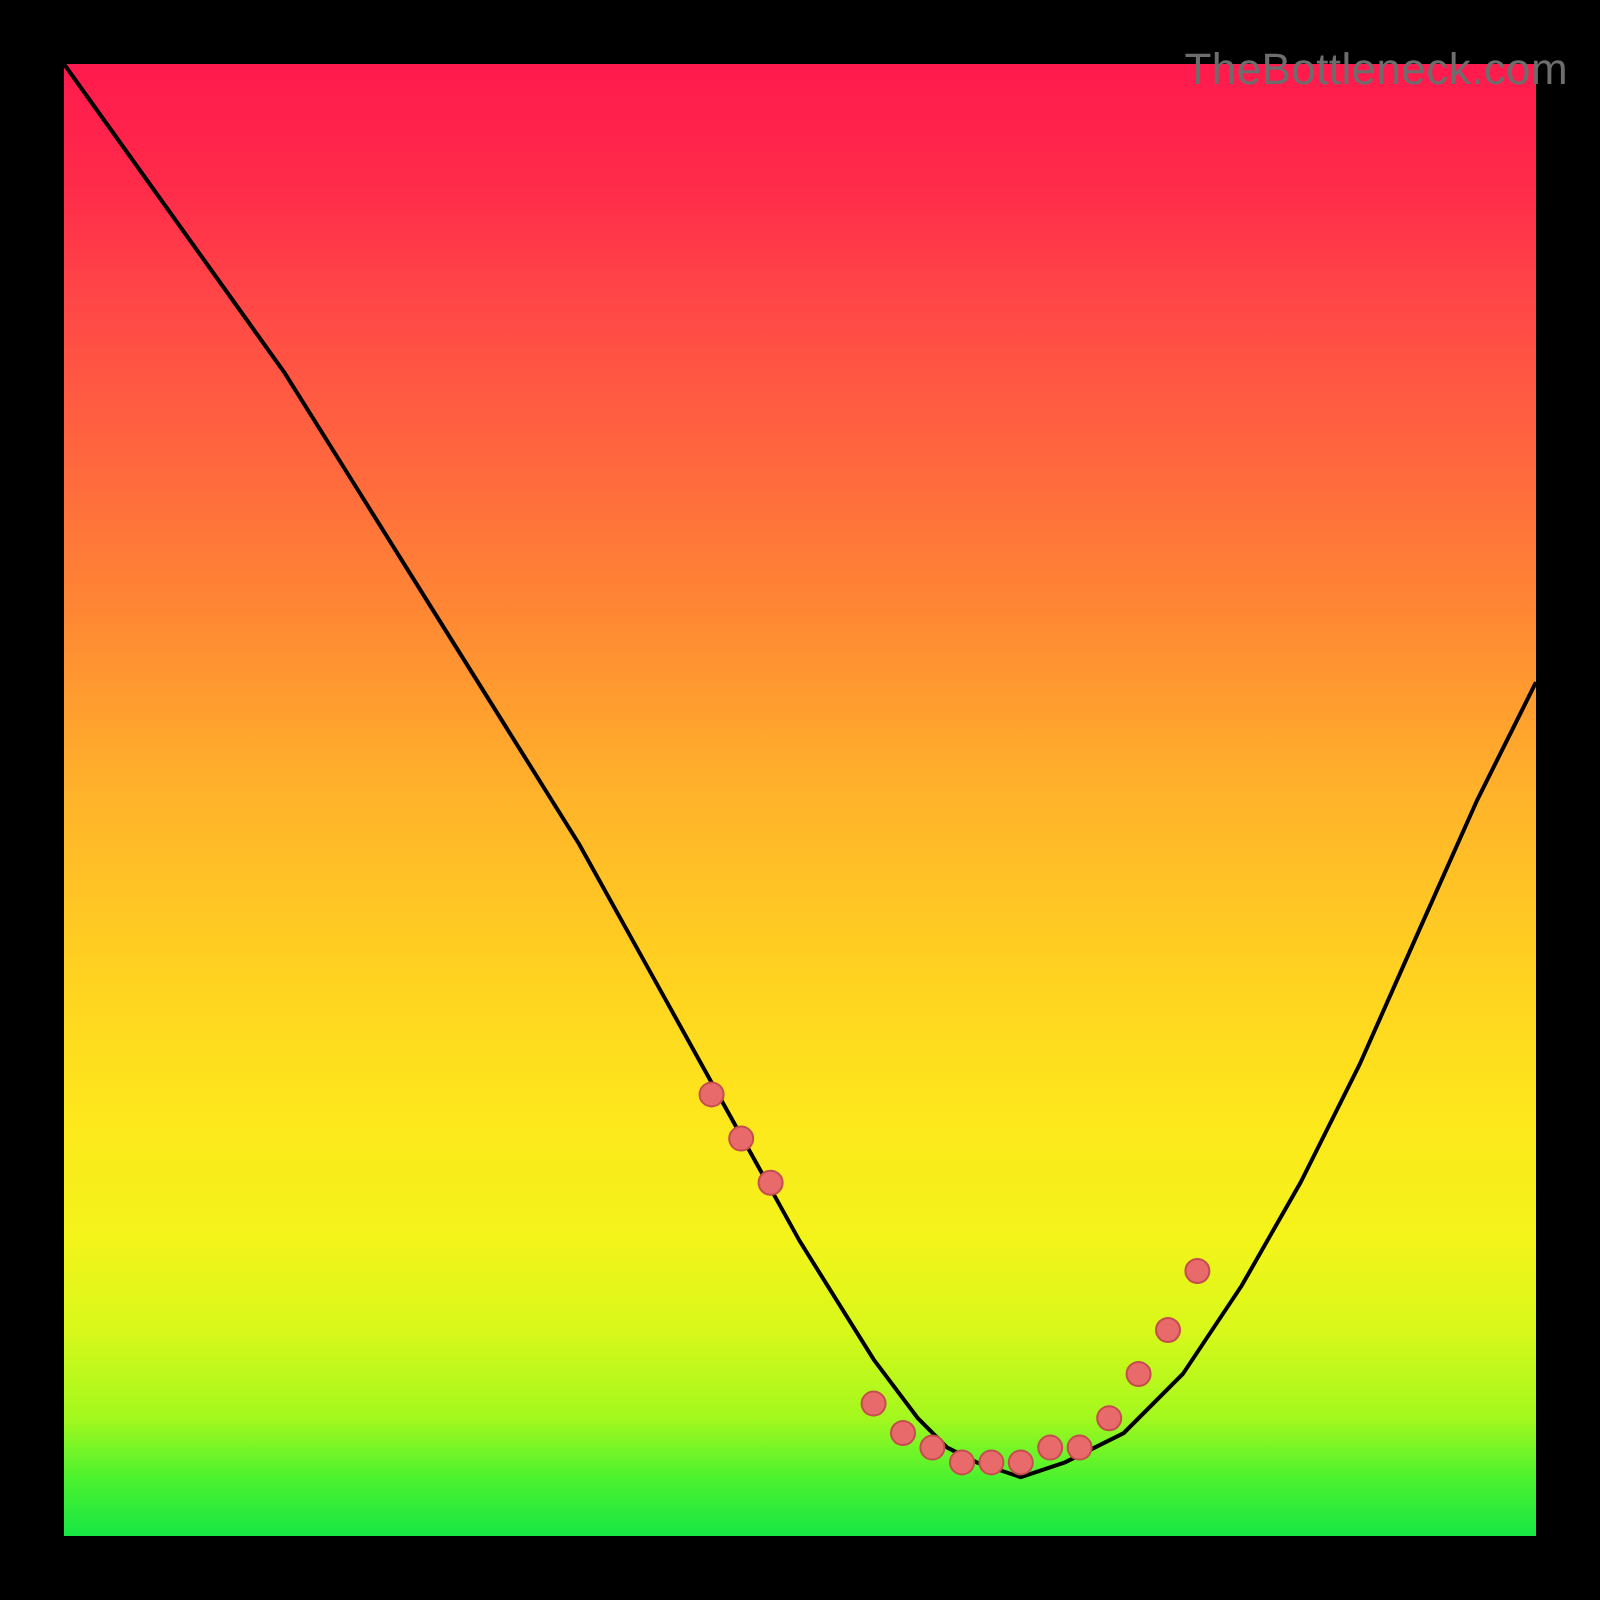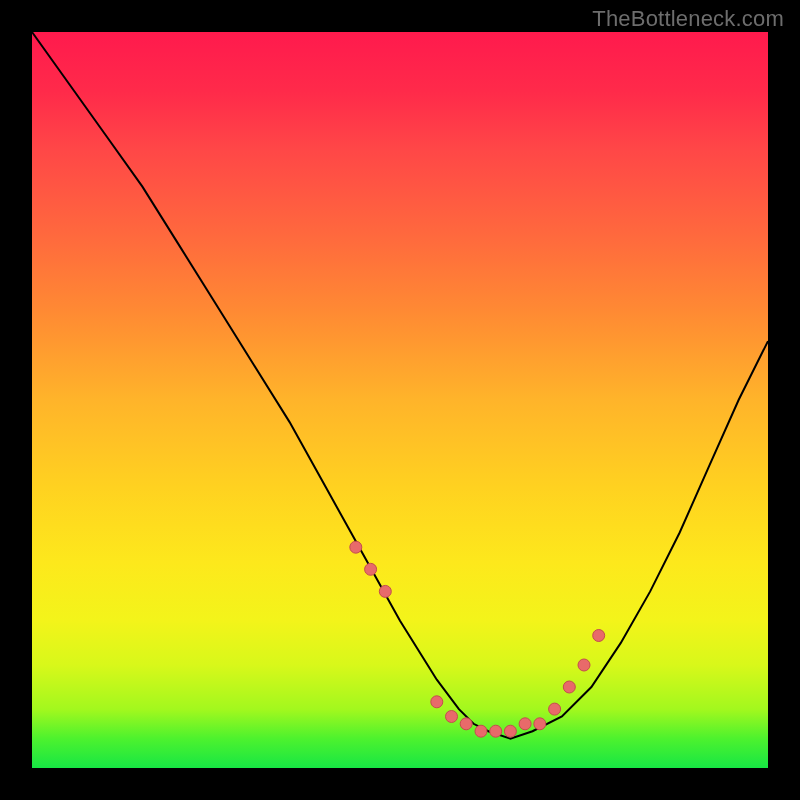--- a/index.html
+++ b/index.html
@@ -26,21 +26,21 @@
       #ffd220 62%,
       #fde81c 72%,
       #f3f41a 80%,
       #d8f81a 86%,
       #a3f81e 92%,
       #4df22e 96%,
       #17e644 100%);
   }
   .watermark {
     position: absolute;
-    top: 6px;
+    top: 22px;
     right: 16px;
     font-family: Arial, Helvetica, sans-serif;
     font-size: 22px;
     color: #6d6d6d;
     letter-spacing: 0.2px;
   }
   svg.overlay {
     position: absolute;
     left: 32px;
     top: 32px;

